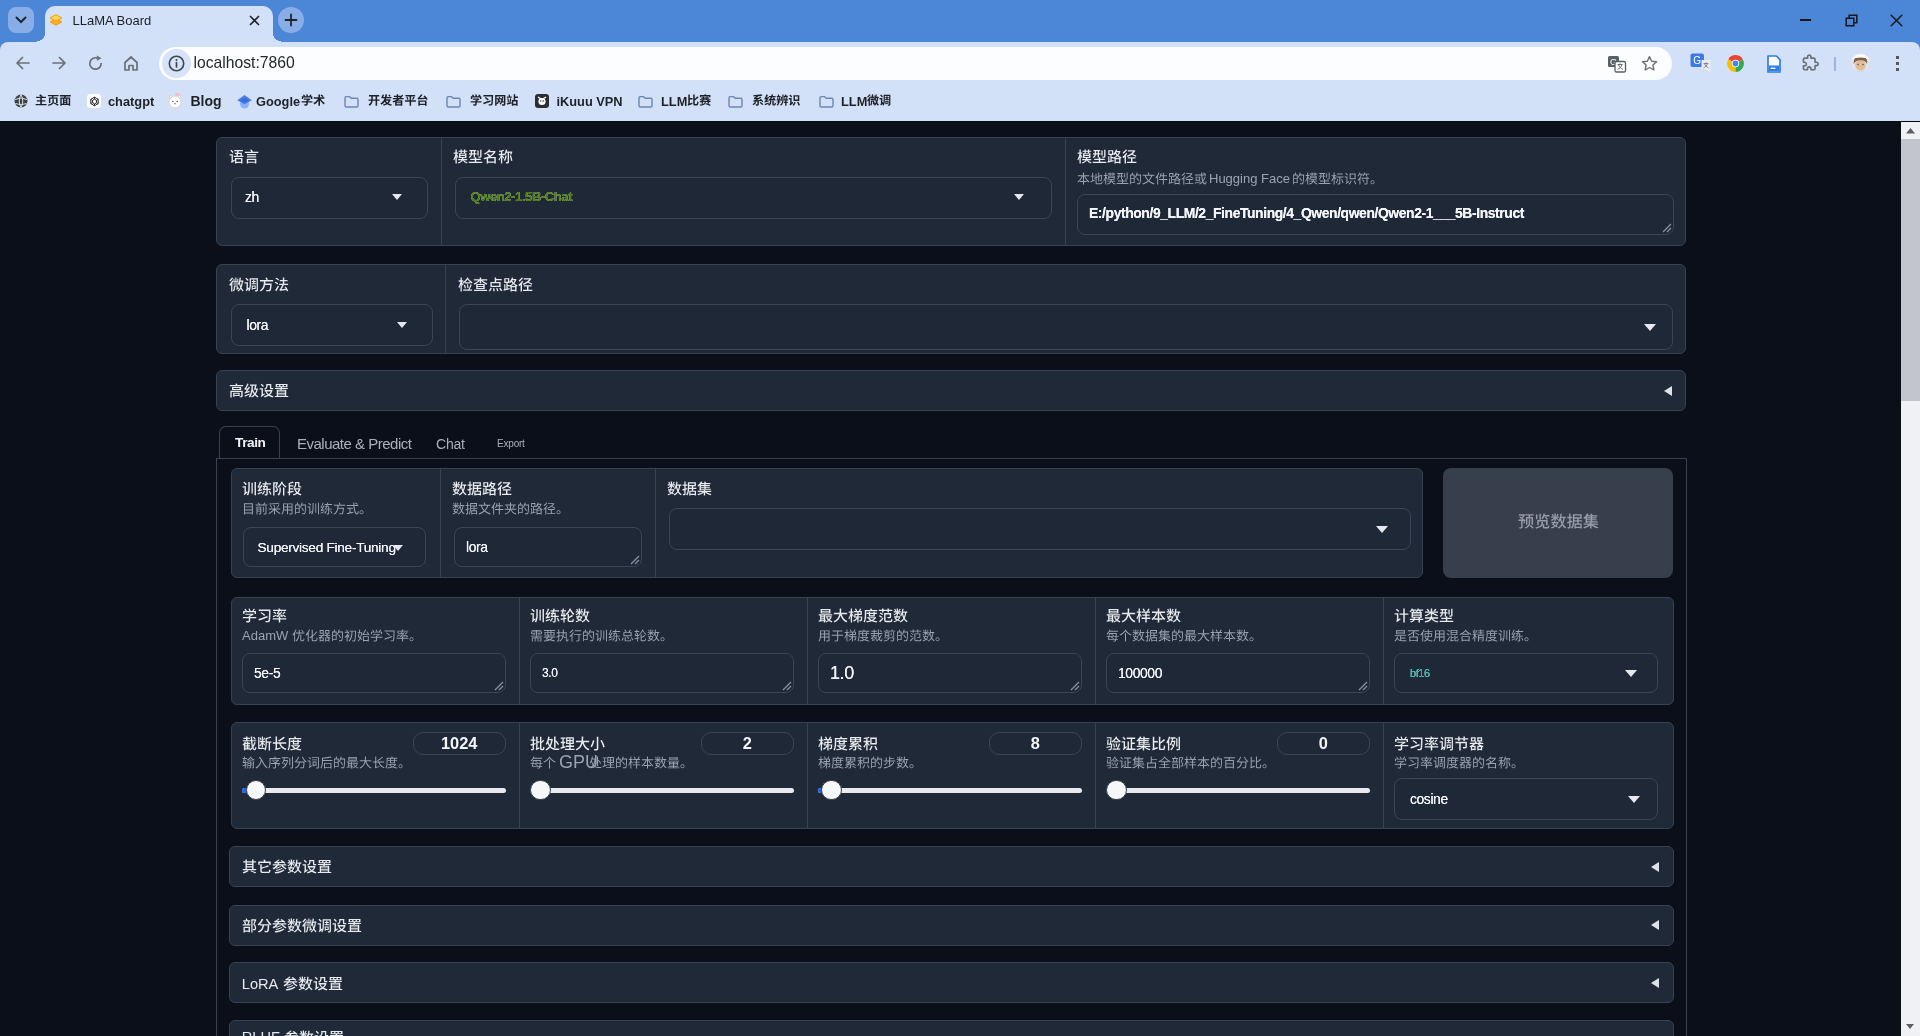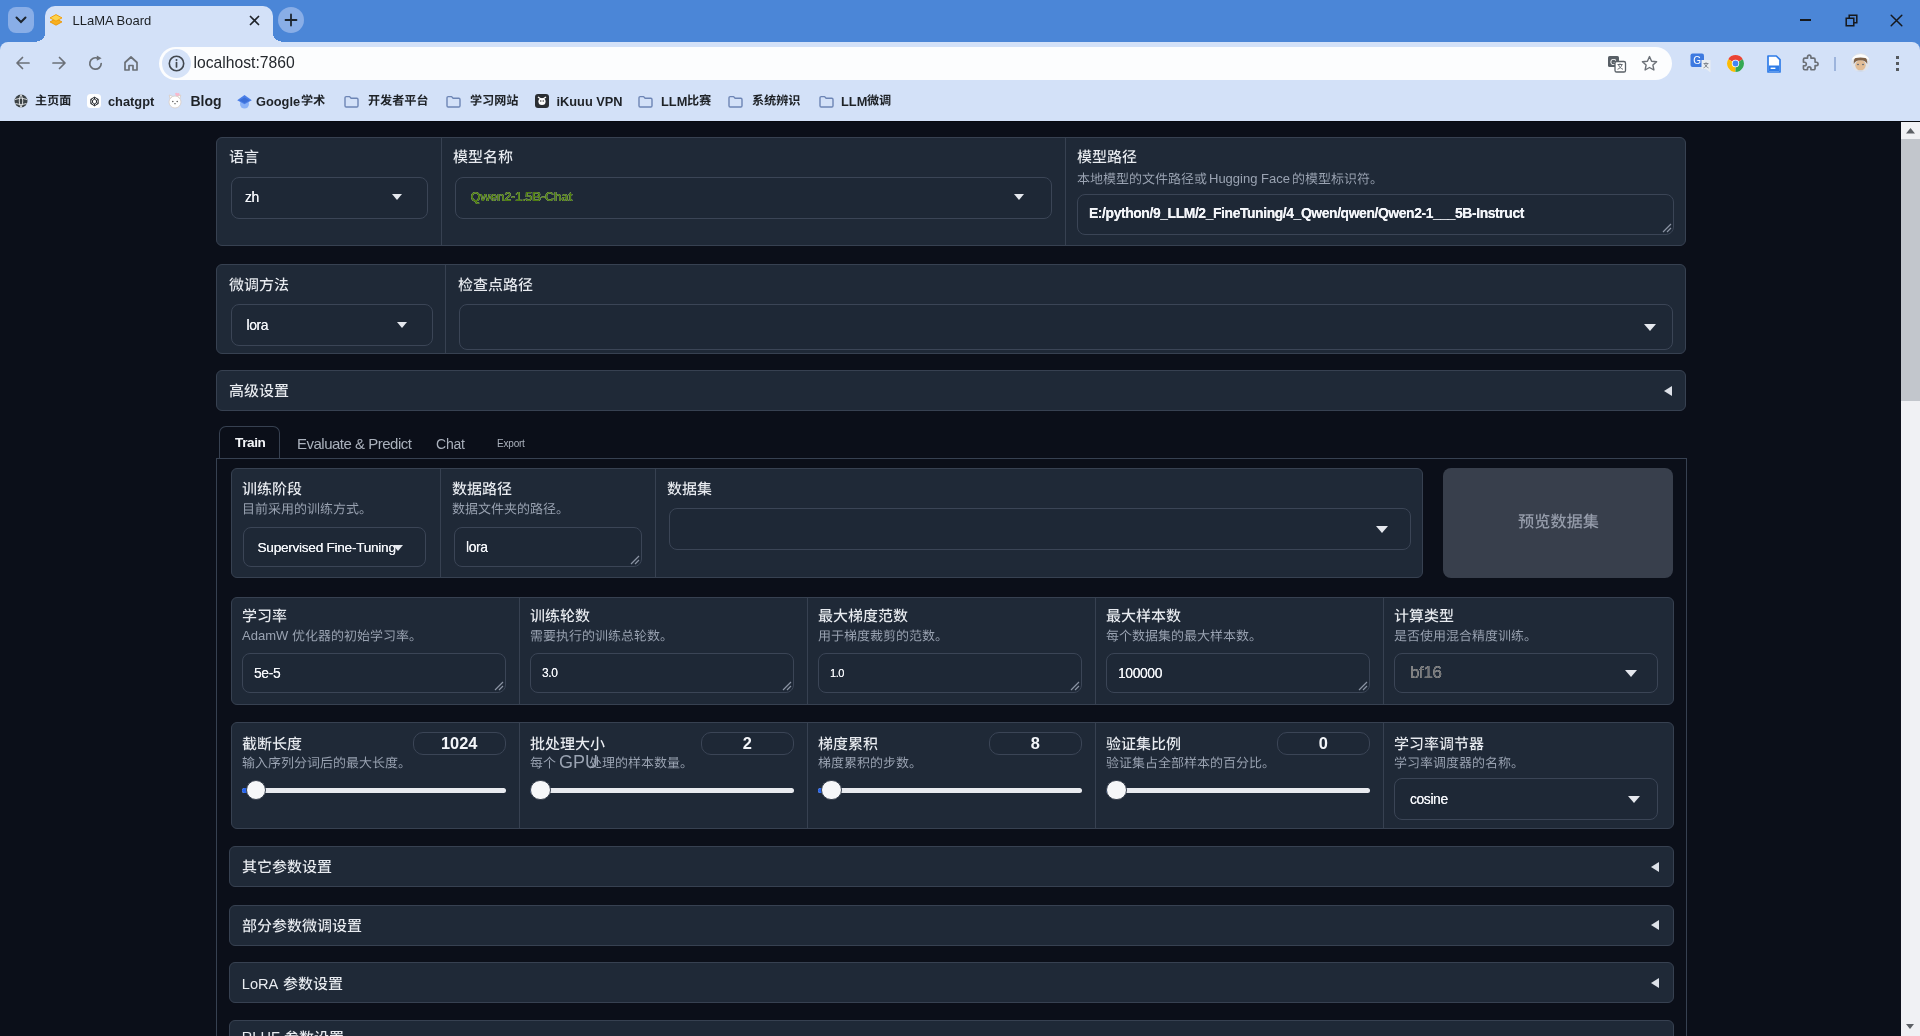--- a/index.html
+++ b/index.html
@@ -593,21 +593,21 @@
       <use href="#u68AF" transform="translate(26,11.44) scale(0.013,-0.013)"></use>
       <use href="#u5EA6" transform="translate(39,11.44) scale(0.013,-0.013)"></use>
       <use href="#u88C1" transform="translate(52,11.44) scale(0.013,-0.013)"></use>
       <use href="#u526A" transform="translate(65,11.44) scale(0.013,-0.013)"></use>
       <use href="#u7684" transform="translate(78,11.44) scale(0.013,-0.013)"></use>
       <use href="#u8303" transform="translate(91,11.44) scale(0.013,-0.013)"></use>
       <use href="#u6570" transform="translate(104,11.44) scale(0.013,-0.013)"></use>
       <use href="#u3002" transform="translate(117,11.44) scale(0.013,-0.013)"></use>
     </svg>
 <div style="position:absolute;left:818.2px;top:652.7px;width:263.7px;height:40.5px;background:#1e2836;border:1px solid #3b4556;border-radius:8px;box-sizing:border-box"></div>
-<span style="position:absolute;left:830px;top:665px;font-size:11px;color:#f3f5f9;font-weight:400;line-height:16.4px;letter-spacing:-0.4px;white-space:pre;text-shadow:0 0 0.6px #f3f5f9">1.0</span>
+<span style="position:absolute;left:830px;top:665px;font-size:18px;color:#f3f5f9;font-weight:400;line-height:16.4px;letter-spacing:-0.4px;white-space:pre;text-shadow:0 0 0.6px #f3f5f9">1.0</span>
 <svg style="position:absolute;left:1069.9px;top:681.2px" width="10" height="10">
       <path d="M1 9 L9 1 M5 9 L9 5" stroke="#8a93a3" stroke-width="1.2" fill="none"></path>
     </svg>
 <svg style="position:absolute;left:1106px;top:608px;overflow:visible" width="75" height="17.7" fill="#e8ebf0">
       <use href="#m6700" transform="translate(0,13.2) scale(0.015,-0.015)"></use>
       <use href="#m5927" transform="translate(15,13.2) scale(0.015,-0.015)"></use>
       <use href="#m6837" transform="translate(30,13.2) scale(0.015,-0.015)"></use>
       <use href="#m672C" transform="translate(45,13.2) scale(0.015,-0.015)"></use>
       <use href="#m6570" transform="translate(60,13.2) scale(0.015,-0.015)"></use>
     </svg>
@@ -643,21 +643,21 @@
       <use href="#u7528" transform="translate(39,11.44) scale(0.013,-0.013)"></use>
       <use href="#u6DF7" transform="translate(52,11.44) scale(0.013,-0.013)"></use>
       <use href="#u5408" transform="translate(65,11.44) scale(0.013,-0.013)"></use>
       <use href="#u7CBE" transform="translate(78,11.44) scale(0.013,-0.013)"></use>
       <use href="#u5EA6" transform="translate(91,11.44) scale(0.013,-0.013)"></use>
       <use href="#u8BAD" transform="translate(104,11.44) scale(0.013,-0.013)"></use>
       <use href="#u7EC3" transform="translate(117,11.44) scale(0.013,-0.013)"></use>
       <use href="#u3002" transform="translate(130,11.44) scale(0.013,-0.013)"></use>
     </svg>
 <div style="position:absolute;left:1394.2px;top:652.7px;width:263.7px;height:40.5px;background:#1e2836;border:1px solid #3b4556;border-radius:8px;box-sizing:border-box"></div>
-<span style="position:absolute;left:1410px;top:665px;font-size:17px;color:#737373;font-weight:400;line-height:16.4px;letter-spacing:-0.4px;white-space:pre;text-shadow:0 0 0.6px #f3f5f9">bf16</span>
+<span style="position:absolute;left:1410px;top:665px;font-size:11px;color:#14b8a6;font-weight:400;line-height:16.4px;letter-spacing:-0.4px;white-space:pre;text-shadow:0 0 0.6px #f3f5f9">bf16</span>
 <div style="position:absolute;left:1625px;top:669.5px;width:0;height:0;border-left:6px solid transparent;border-right:6px solid transparent;border-top:7px solid #e5e8ee"></div>
 <div style="position:absolute;left:230.6px;top:721.7px;width:1443.4px;height:107.3px;background:#1f2937;border:1px solid #374151;border-radius:6px;box-sizing:border-box"></div>
 <div style="position:absolute;left:518.6px;top:722.7px;width:1px;height:105.3px;background:#374151"></div>
 <div style="position:absolute;left:806.6px;top:722.7px;width:1px;height:105.3px;background:#374151"></div>
 <div style="position:absolute;left:1094.6px;top:722.7px;width:1px;height:105.3px;background:#374151"></div>
 <div style="position:absolute;left:1382.6px;top:722.7px;width:1px;height:105.3px;background:#374151"></div>
 <svg style="position:absolute;left:242px;top:735.5px;overflow:visible" width="60" height="17.7" fill="#e8ebf0">
       <use href="#m622A" transform="translate(0,13.2) scale(0.015,-0.015)"></use>
       <use href="#m65AD" transform="translate(15,13.2) scale(0.015,-0.015)"></use>
       <use href="#m957F" transform="translate(30,13.2) scale(0.015,-0.015)"></use>

